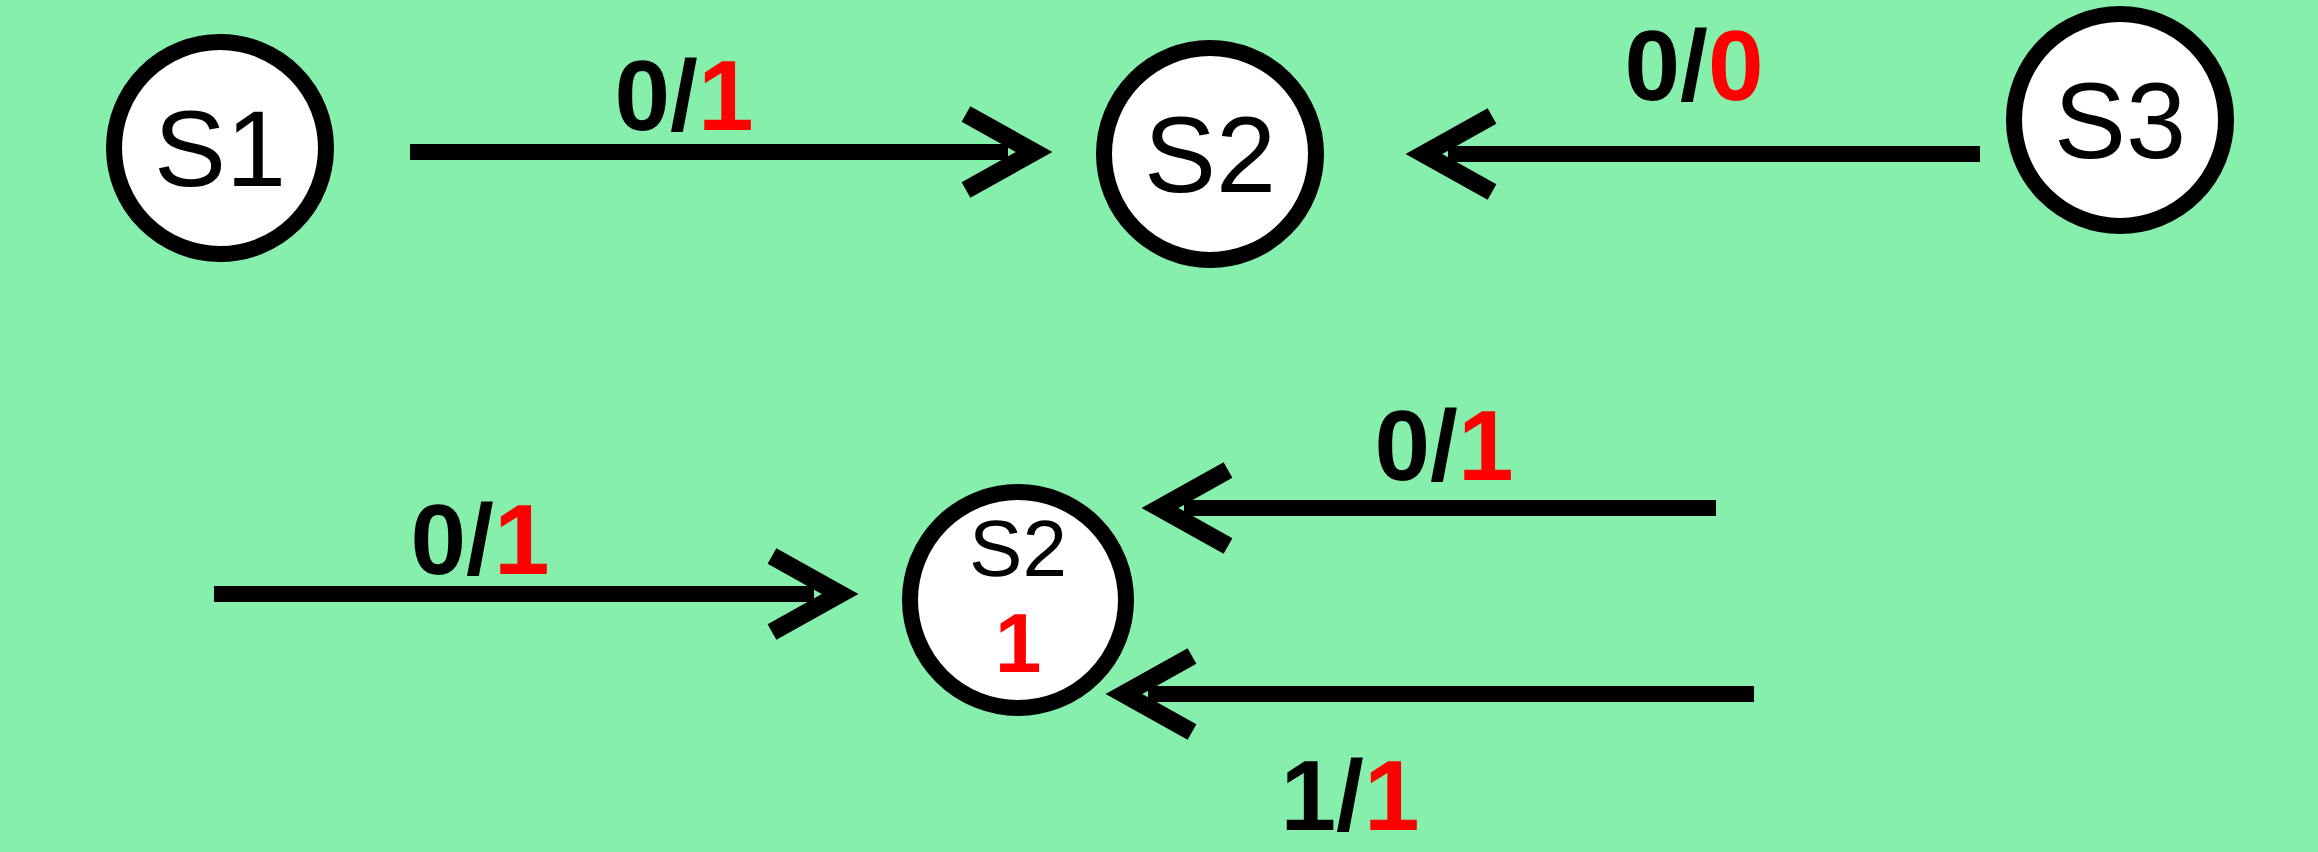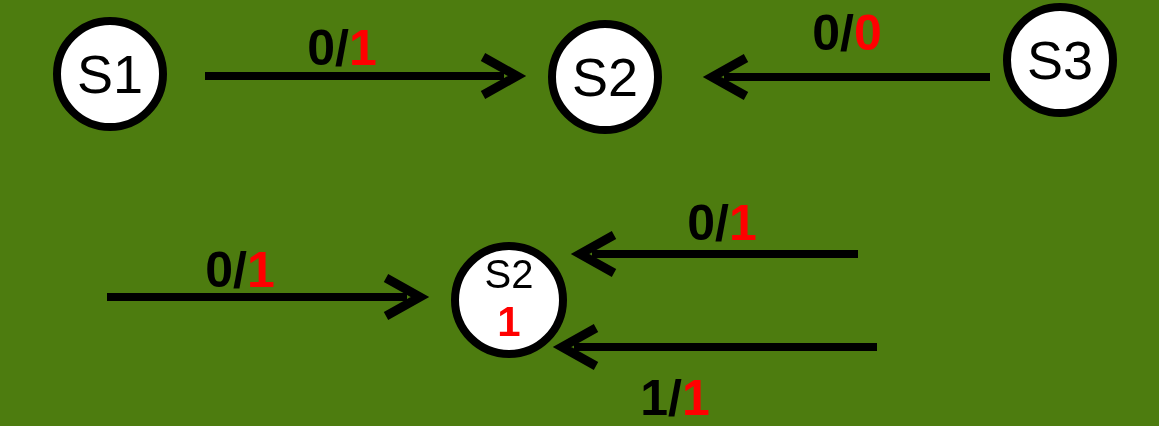--- a/index.html
+++ b/index.html
@@ -1,20 +1,20 @@
 <!DOCTYPE html>
 <html><head>
 <meta charset="utf-8">
 <style>
   html, body { margin: 0; padding: 0; background: #ffffff; }
   .canvas {
     position: relative;
     width: 1159px;
     height: 426px;
-    background: #4d7c0f;
+    background: #86efac;
     overflow: hidden;
     font-family: "Liberation Sans", sans-serif;
   }
   svg { display: block; }
   .state-label {
     font-family: "Liberation Sans", sans-serif;
     font-size: 54px;
     fill: #000000;
     text-anchor: middle;
   }

